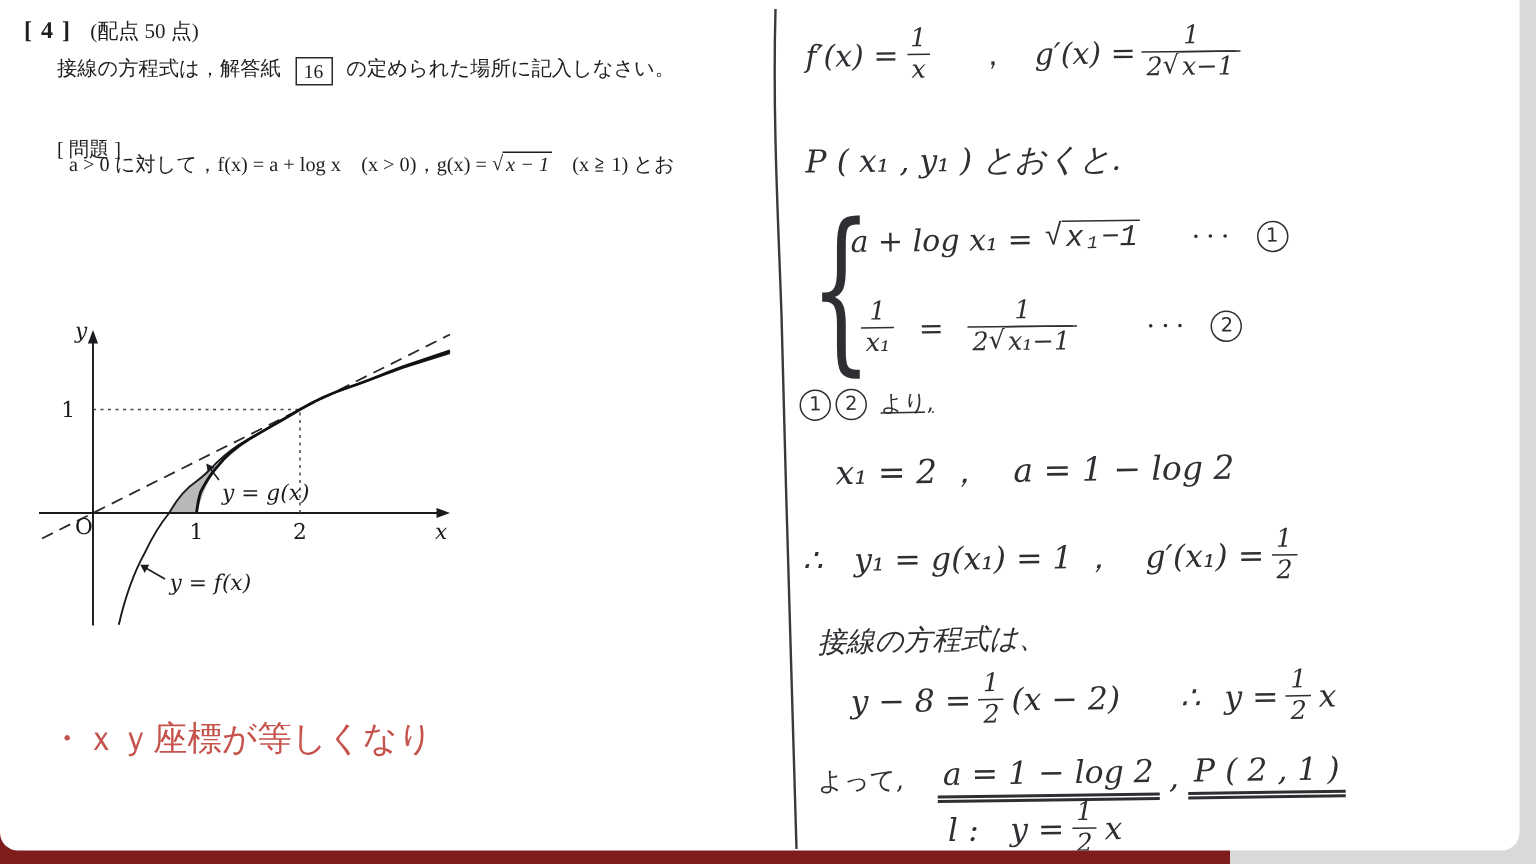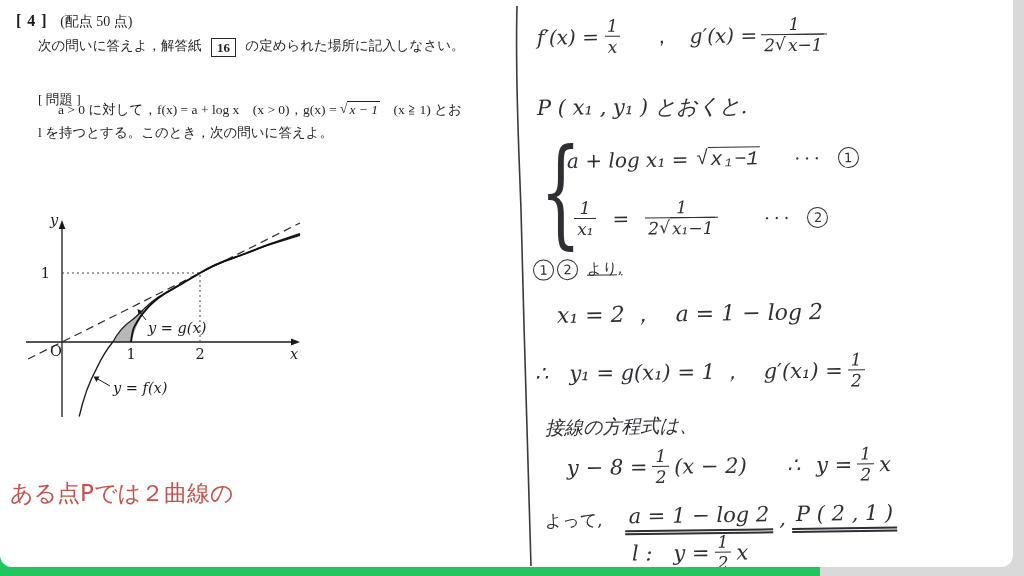--- a/index.html
+++ b/index.html
@@ -3,35 +3,35 @@
 <meta charset="utf-8">
 <style>
   * { margin:0; padding:0; box-sizing:border-box; }
   html,body { width:1024px; height:576px; }
   body {
     background:#d9d9d9;
     font-family:"Liberation Serif", serif;
     color:#1e1e22;
     overflow:hidden;
   }
-  .screen { position:relative; width:820px; height:576px; background:#22c55e; }
+  .screen { position:relative; width:820px; height:576px; background:#7f1d1d; }
   .page {
     position:absolute; left:0; top:0; width:1013px; height:567px;
     background:#ffffff; border-radius:0 0 12px 12px; overflow:hidden;
   }
   
   .hdr { position:absolute; left:16px; top:12px; font-size:14px; white-space:nowrap; }
   .hdr .pnum { font-weight:bold; font-size:16px; margin-right:9px; letter-spacing:1px; }
   .instr { position:absolute; left:38px; top:37px; font-size:13.5px; white-space:nowrap; }
   .sheetbox {
     display:inline-block; border:1.3px solid #2a2a2e; padding:0 5px; margin:0 6px;
-    font-weight:bold; font-size:13px; line-height:17px; vertical-align:-2px;
+    font-weight:normal; font-size:13px; line-height:17px; vertical-align:-2px;
   }
   .seclabel { position:absolute; left:38px; top:91px; font-size:13.5px; }
-  .para { position:absolute; left:38px; top:99px; width:448px; font-size:13.5px; line-height:22.5px; }
+  .para { position:absolute; left:26px; top:99px; width:448px; font-size:13.5px; line-height:22.5px; }
   .para .l1 { margin-left:20px; white-space:nowrap; }
   .q1 { position:absolute; left:16px; top:170px; font-size:13.5px; white-space:nowrap; }
   .sqrt { white-space:nowrap; display:inline-block; }
   .sqrt .sq { display:inline-block; transform:translateY(-1px); }
   .sqrt .rad { border-top:1.3px solid currentColor; padding:0 2px; font-style:italic; }
   
   .graph { position:absolute; left:22px; top:212px; }
   .graph text { font-family:"DejaVu Serif", serif; fill:#1b1b1f; }
   .glabel { font-style:italic; font-size:14.5px; }
   .gtick  { font-size:14.5px; }
@@ -71,32 +71,31 @@
 
 <div class="screen">
   <div class="page">
 
     <div class="hdr">
       <span class="pnum">[ 4 ]</span>
       <span>(配点 50 点)</span>
     </div>
 
     <div class="instr">
-      <span>次の問いに答えよ，解答紙</span>
+      <span>接線の方程式は，解答紙</span>
       <span class="sheetbox">16</span>
       <span>の定められた場所に記入しなさい。</span>
     </div>
 
     <div class="seclabel">[ 問題 ]</div>
 
     <div class="para">
       <div class="l1">
         <span>a &gt; 0 に対して，f(x) = a + log x　(x &gt; 0)，g(x) = </span><span class="sqrt"><span class="sq">√</span><span class="rad">x − 1</span></span><span>　(x ≧ 1) とお</span>
       </div>
-      <div>l を持つとする。このとき，次の問いに答えよ。</div>
     </div>
 
 
     <svg class="graph" width="302" height="208" viewBox="0 0 302 208">
 
       <path d="M90.8,130 C96,120 103,113 109,108.8 C114,105 119,101.5 138.6,85.6 L140,83.4
                C137,87 134,89.5 132.9,89.2 C128,92 124.5,95.5 122.8,99.2 C117,107 113,118 109,130 Z" fill="#b8b8b8" stroke="none"></path>
 
       <line x1="40" y1="205" x2="40" y2="14" stroke="#1b1b1f" stroke-width="1.3"></line>
       <polygon points="40,8 36.6,17 43.4,17" fill="#1b1b1f"></polygon>
@@ -125,21 +124,20 @@
       <line x1="124" y1="108" x2="117" y2="99" stroke="#1b1b1f" stroke-width="1"></line>
       <polygon points="115.5,97 116.5,103 121,99.5" fill="#1b1b1f"></polygon>
       <text x="126" y="121" class="glabel">y = g(x)</text>
 
       <line x1="88" y1="174" x2="74" y2="166" stroke="#1b1b1f" stroke-width="1"></line>
       <polygon points="71.5,164.5 74.5,170 77.5,164.5" fill="#1b1b1f"></polygon>
       <text x="91" y="181" class="glabel">y = f(x)</text>
     </svg>
 
     <div class="anno" style="color:#c5534b">
-      <div>ある点Pでは２曲線の</div>
       <div>　・ｘｙ座標が等しくなり</div>
       
       
       
     </div>
 
     <div class="hw" style="left:537px; top:16px; font-size:20px; transform:rotate(-0.6deg);">
       <span>f′(x) =</span>
       <span class="frac">
         <span class="num">1</span>

